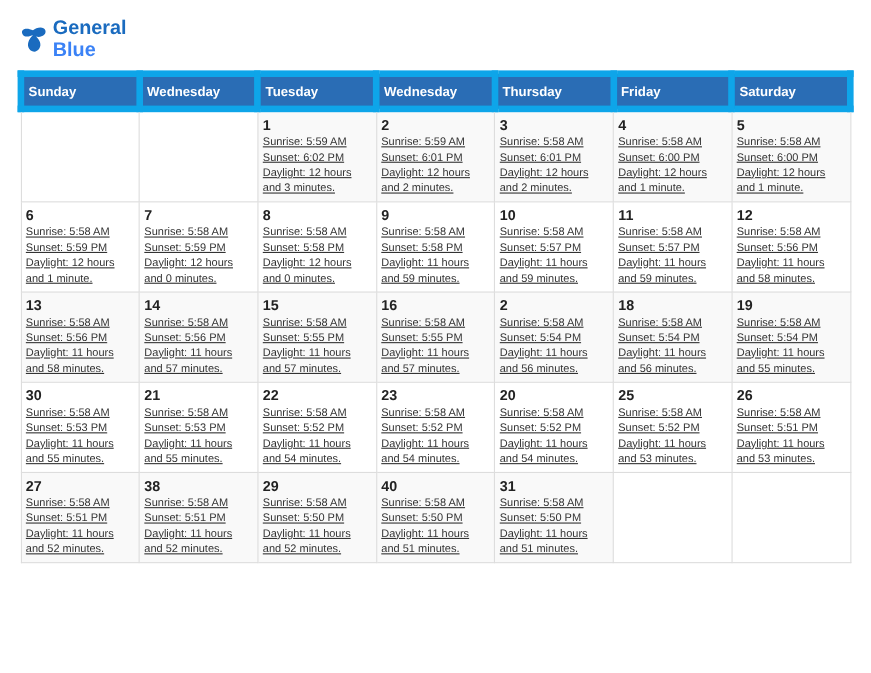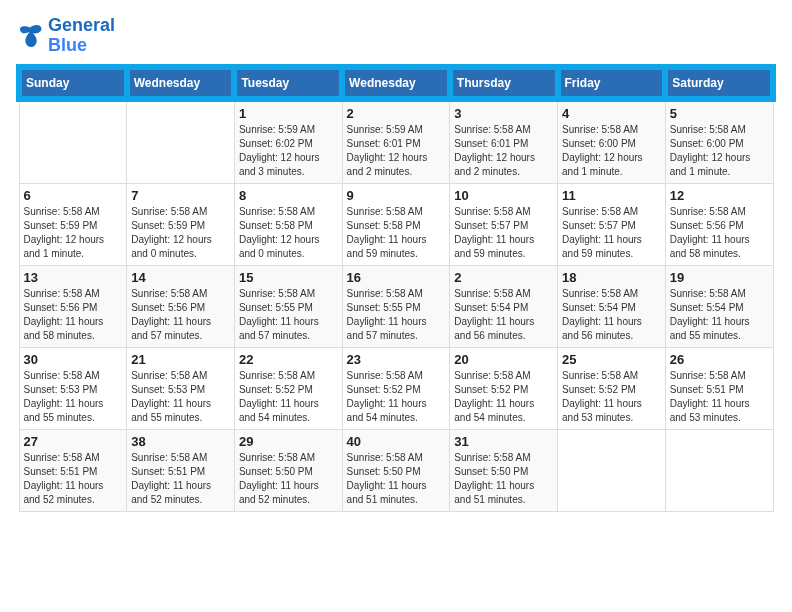--- a/index.html
+++ b/index.html
@@ -75,20 +75,21 @@
       font-size: 13px;
       font-weight: bold;
       color: #222;
       display: block;
       margin-bottom: 2px;
     }
     .day-info {
       font-size: 10px;
       color: #333;
       line-height: 1.4;
+      text-decoration: underline;
     }
     .empty-cell {
       background: #fff !important;
     }
   </style>
 </head>
 <body>
 
 <div class="header">
   <div class="logo">

